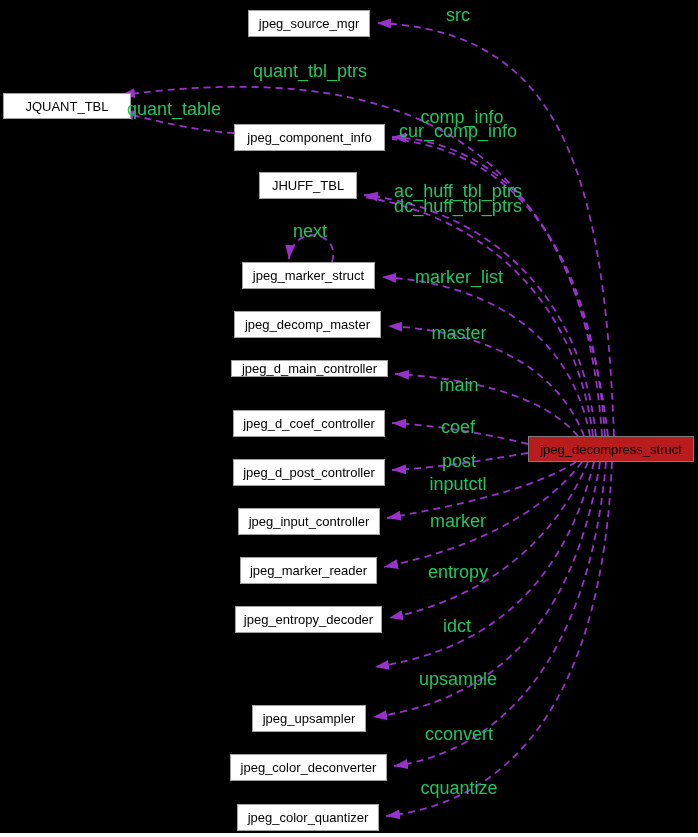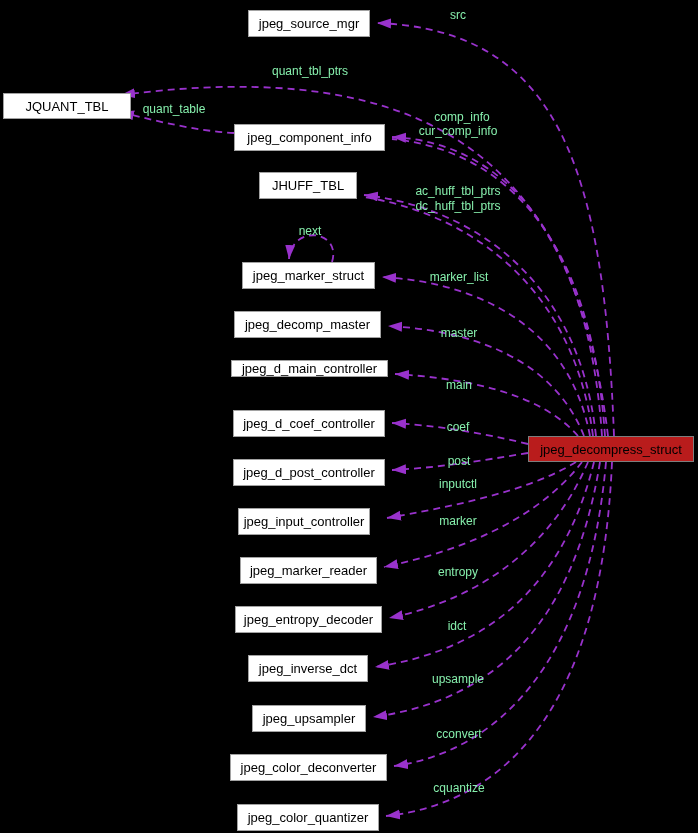--- a/index.html
+++ b/index.html
@@ -2,21 +2,21 @@
 <html><head>
 <meta charset="utf-8">
 <style>
   html,body{margin:0;padding:0;background:#000;}
   #stage{position:relative;width:698px;height:837px;background:#000;overflow:hidden;
          font-family:"Liberation Sans",sans-serif;padding-left:44px;}
   .node{position:absolute;background:#fff;border:1.5px solid #a2a2a2;color:#000;
         font-size:13px;display:flex;align-items:center;justify-content:center;
         box-sizing:border-box;white-space:nowrap;cursor:pointer;}
   .node.focus{background:#b91c1c;border-color:#7d7d7d;}
-  .elabel{position:absolute;transform:translateX(-50%);color:#86efac;font-size:12px;
+  .elabel{position:absolute;transform:translateX(-50%);color:#22c55e;font-size:18px;
           white-space:nowrap;line-height:14px;}
   svg{position:absolute;left:0;top:0;}
   .edge{fill:none;stroke:#9932cc;stroke-width:1.8;stroke-dasharray:7,5;}
   #bottom-strip{position:absolute;left:0;bottom:0;width:698px;height:4px;background:#fdfdfd;}
 </style>
 </head>
 <body>
 
 <div id="stage">
 
@@ -50,24 +50,23 @@
 
   <div class="node" style="left:248px;top:10px;width:122px;height:27px">jpeg_source_mgr</div>
   <div class="node" style="left:3px;top:93px;width:128px;height:26px">JQUANT_TBL</div>
   <div class="node" style="left:234px;top:124px;width:151px;height:27px">jpeg_component_info</div>
   <div class="node" style="left:259px;top:172px;width:98px;height:27px">JHUFF_TBL</div>
   <div class="node" style="left:242px;top:262px;width:133px;height:27px">jpeg_marker_struct</div>
   <div class="node" style="left:234px;top:311px;width:147px;height:27px">jpeg_decomp_master</div>
   <div class="node" style="left:231px;top:360px;width:157px;height:17px">jpeg_d_main_controller</div>
   <div class="node" style="left:233px;top:410px;width:152px;height:27px">jpeg_d_coef_controller</div>
   <div class="node" style="left:233px;top:459px;width:152px;height:27px">jpeg_d_post_controller</div>
-  <div class="node" style="left:238px;top:508px;width:132px;height:27px">jpeg_input_controller</div>
+  <div class="node" style="left:238px;top:508px;width:142px;height:27px">jpeg_input_controller</div>
   <div class="node" style="left:240px;top:557px;width:137px;height:27px">jpeg_marker_reader</div>
   <div class="node" style="left:235px;top:606px;width:147px;height:27px">jpeg_entropy_decoder</div>
-  <div class="node" style="left:248px;top:655px;width:120px;height:27px">jpeg_inverse_dct</div>
   <div class="node" style="left:252px;top:705px;width:114px;height:27px">jpeg_upsampler</div>
   <div class="node" style="left:230px;top:754px;width:157px;height:27px">jpeg_color_deconverter</div>
   <div class="node" style="left:237px;top:804px;width:142px;height:27px">jpeg_color_quantizer</div>
   <div class="node focus" style="left:528px;top:436px;width:166px;height:26px">jpeg_decompress_struct</div>
 
   <div class="elabel" style="left:458px;top:8px">src</div>
   <div class="elabel" style="left:310px;top:64px">quant_tbl_ptrs</div>
   <div class="elabel" style="left:174px;top:102px">quant_table</div>
   <div class="elabel" style="left:462px;top:110px">comp_info</div>
   <div class="elabel" style="left:458px;top:124px">cur_comp_info</div>

